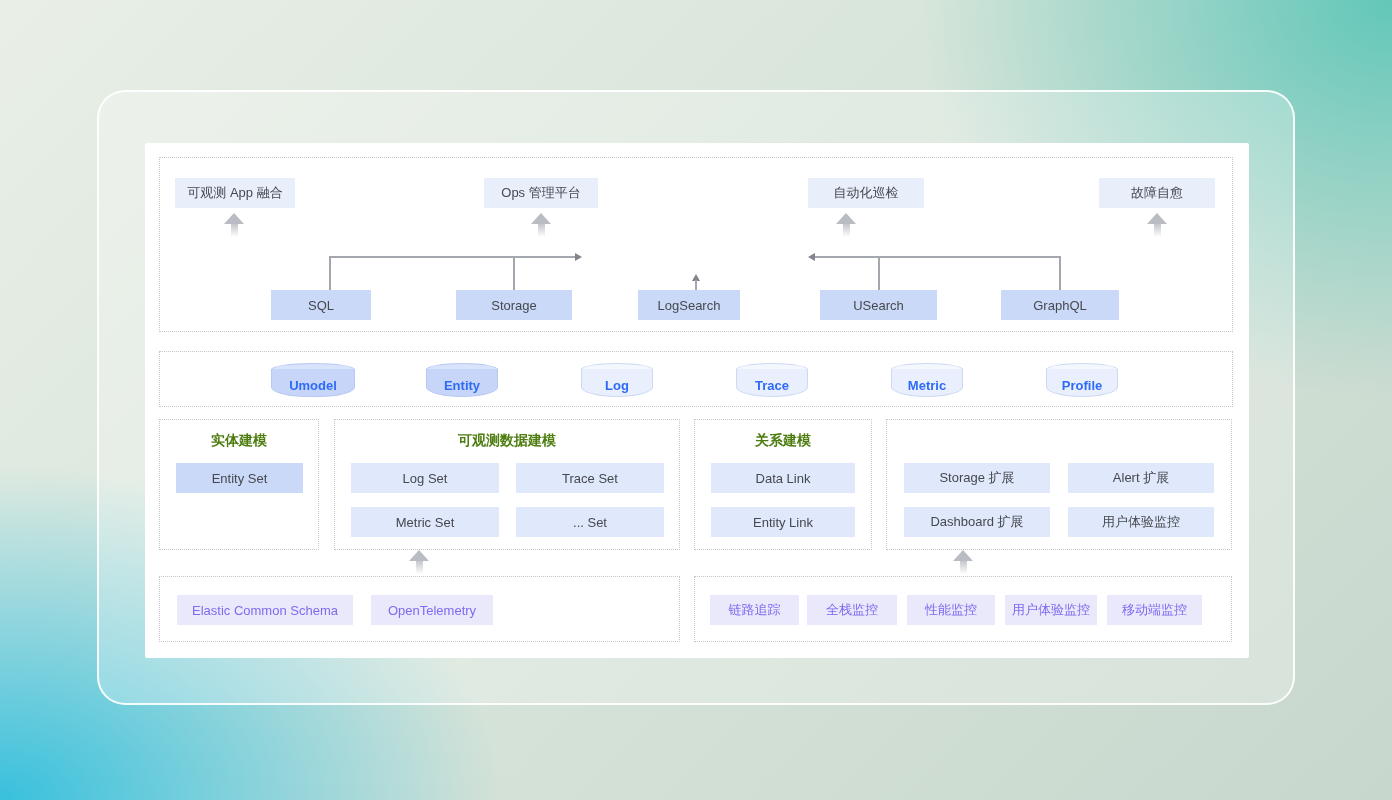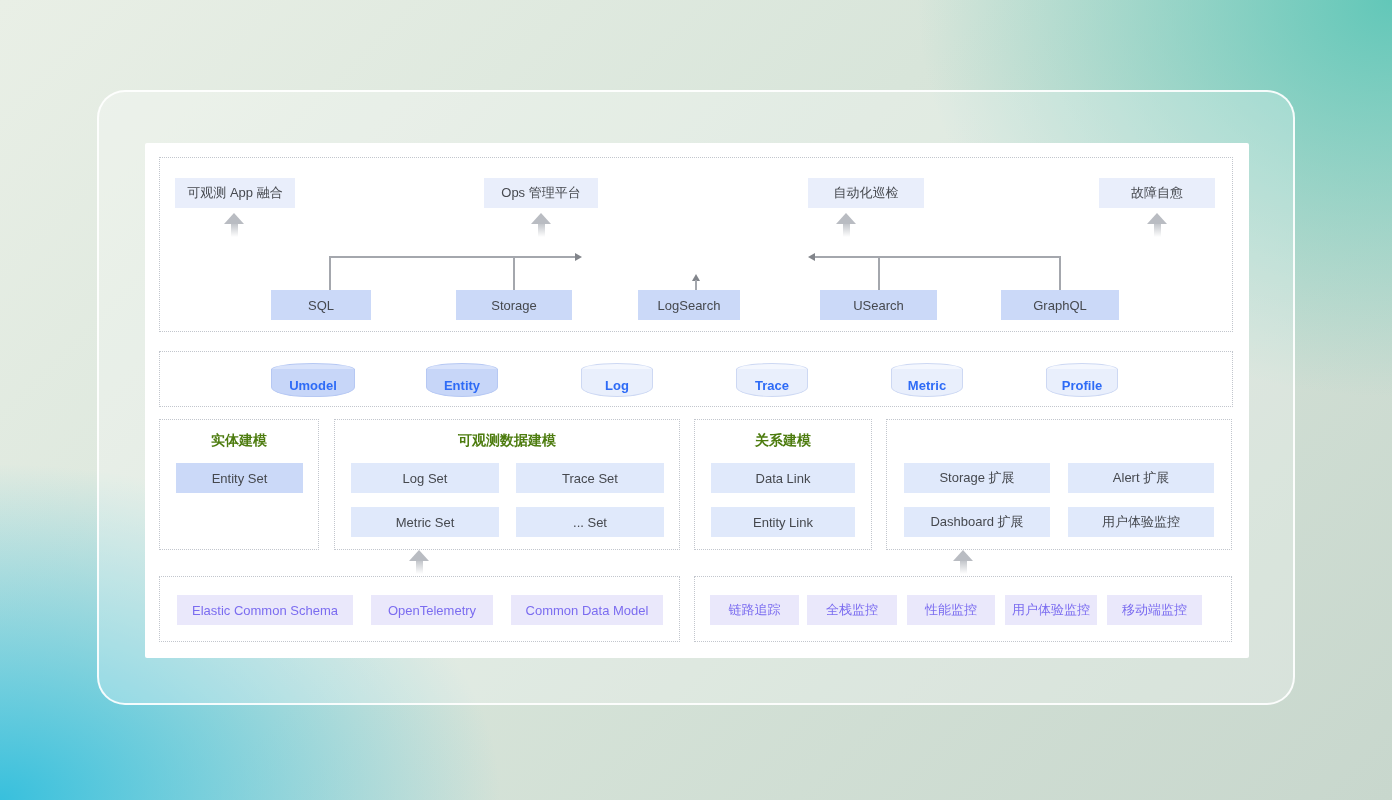--- a/index.html
+++ b/index.html
@@ -161,21 +161,20 @@
         <div class="fa-tail"></div>
       </div>
       <div class="fade-arrow" style="left:808px;top:407px;">
         <div class="fa-head"></div>
         <div class="fa-tail"></div>
       </div>
 
       <div class="sec" style="left:14px;top:433px;width:521px;height:66px;">
         <div class="bx bx-purple" style="left:17px;top:18px;width:176px;">Elastic Common Schema</div>
         <div class="bx bx-purple" style="left:211px;top:18px;width:122px;">OpenTelemetry</div>
-        <div class="bx bx-purple" style="left:351px;top:18px;width:152px;">Common Data Model</div>
       </div>
 
       <div class="sec" style="left:549px;top:433px;width:538px;height:66px;">
         <div class="bx bx-purple" style="left:15px;top:18px;width:89px;">链路追踪</div>
         <div class="bx bx-purple" style="left:112px;top:18px;width:90px;">全栈监控</div>
         <div class="bx bx-purple" style="left:212px;top:18px;width:88px;">性能监控</div>
         <div class="bx bx-purple" style="left:310px;top:18px;width:92px;">用户体验监控</div>
         <div class="bx bx-purple" style="left:412px;top:18px;width:95px;">移动端监控</div>
       </div>
 

